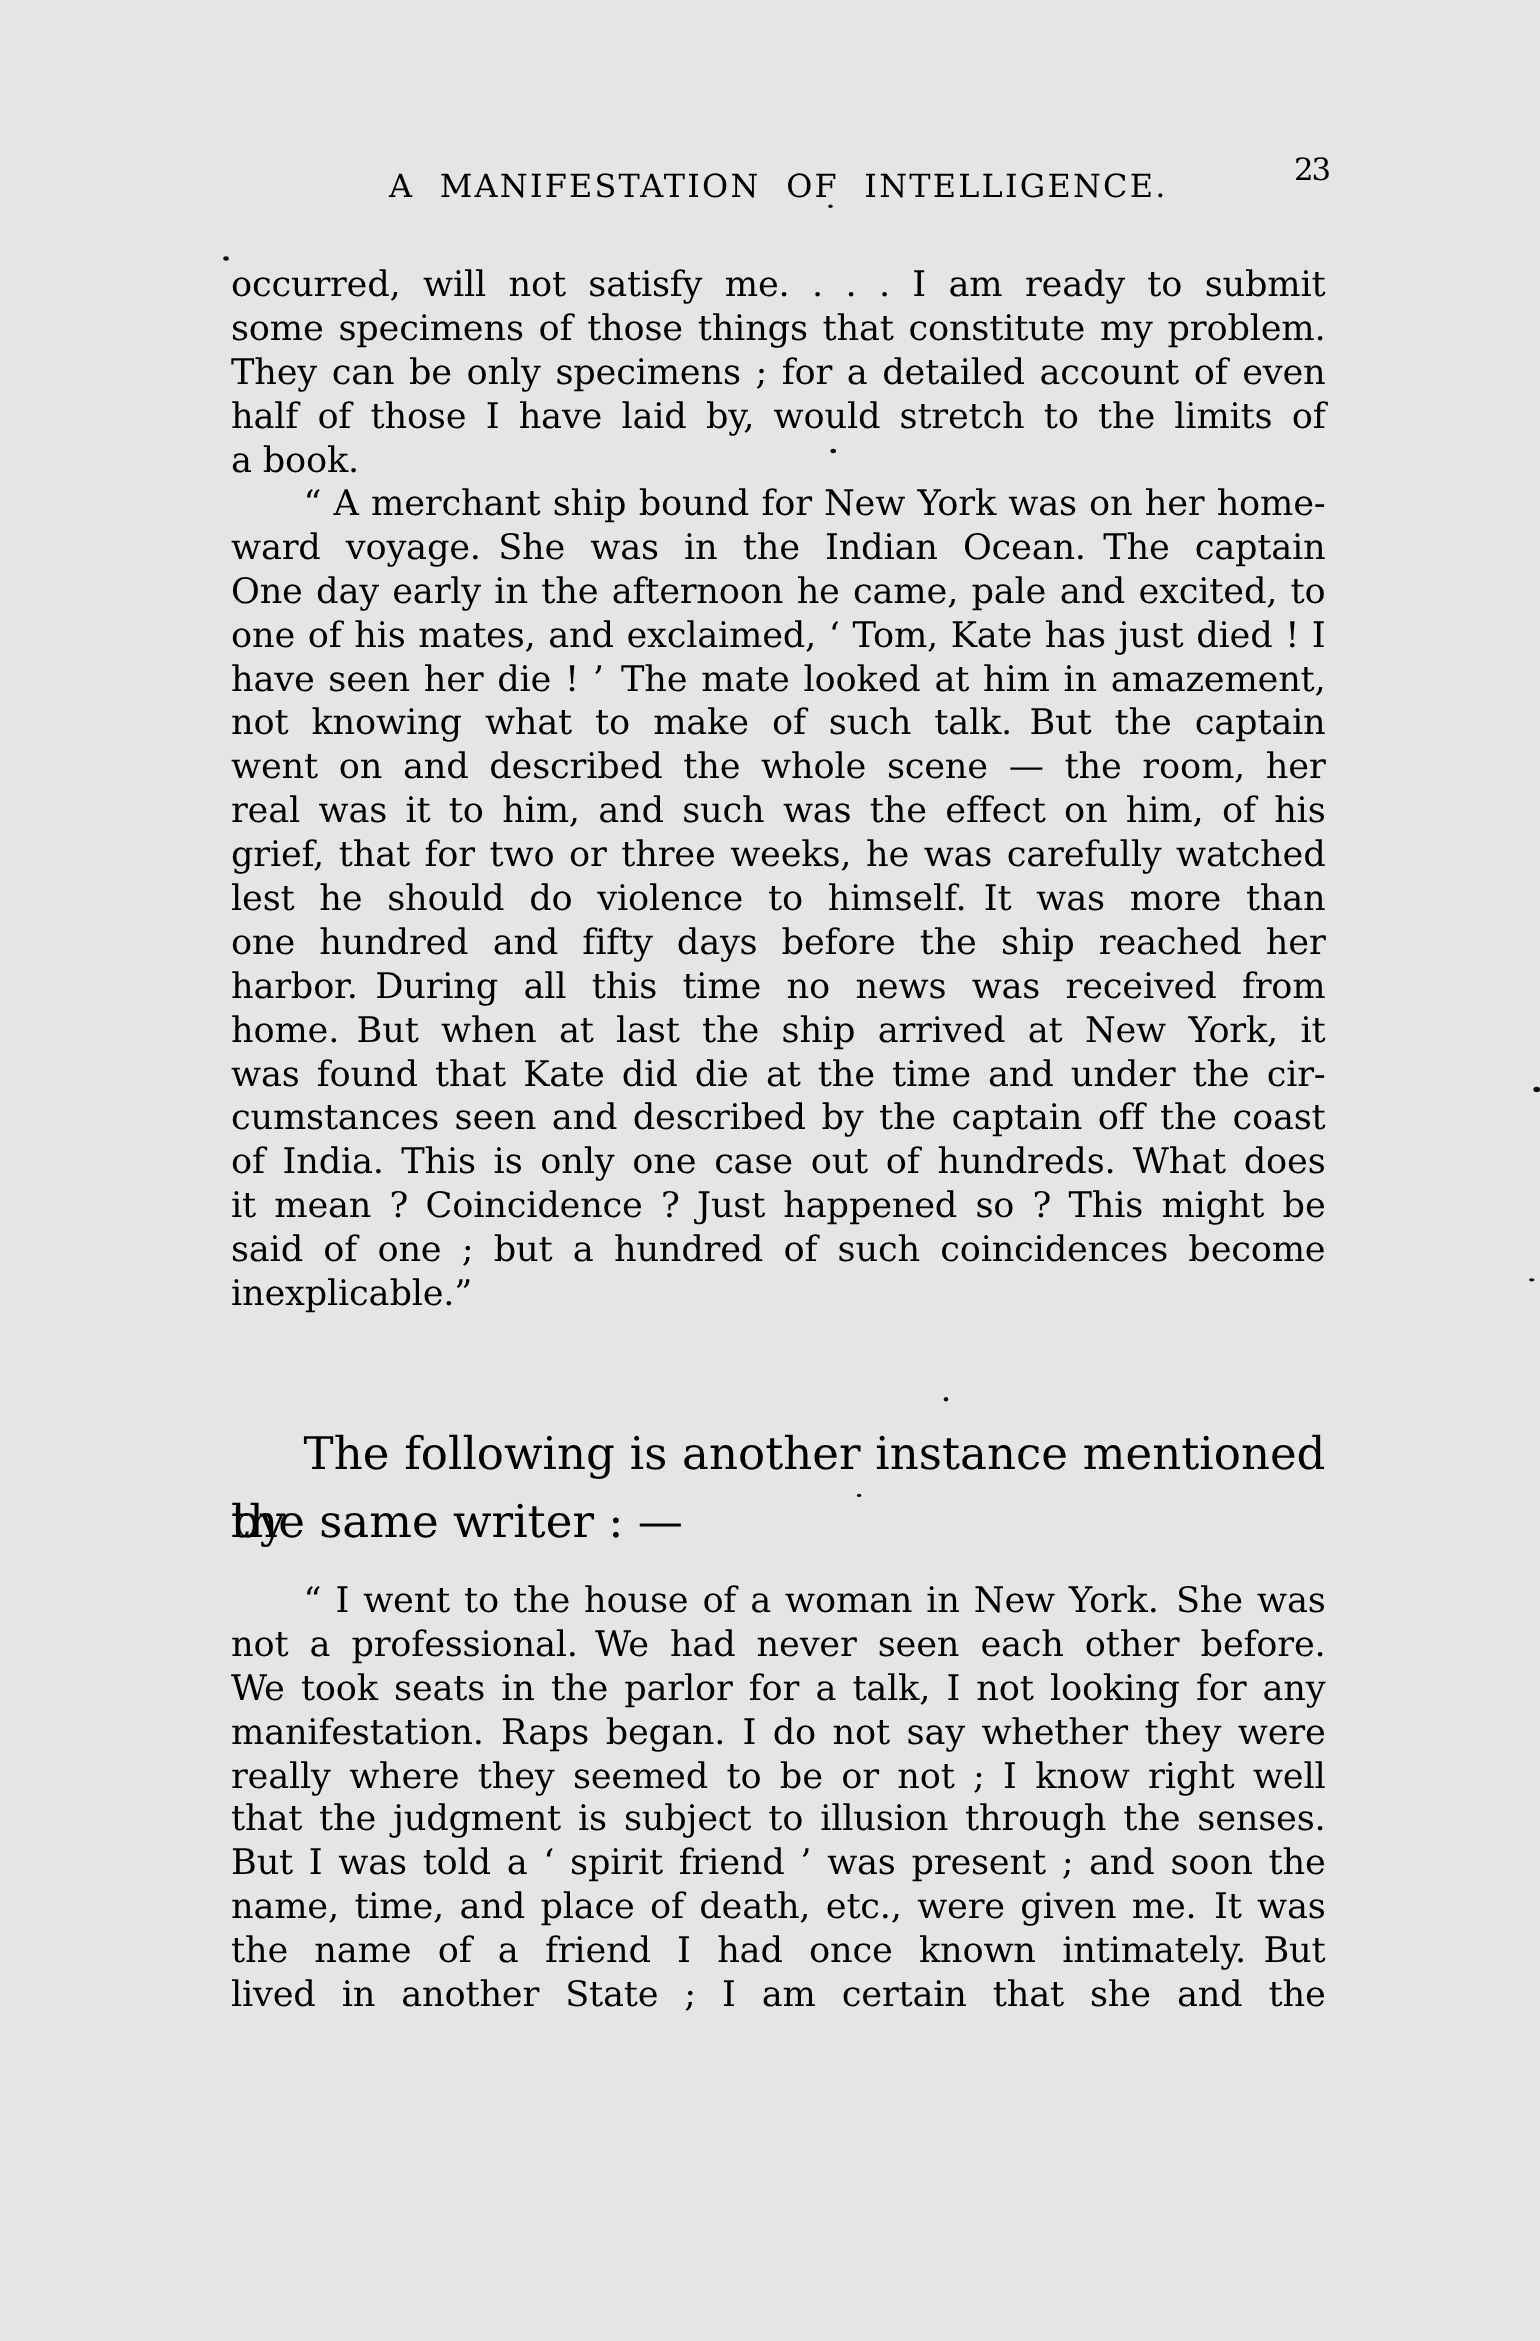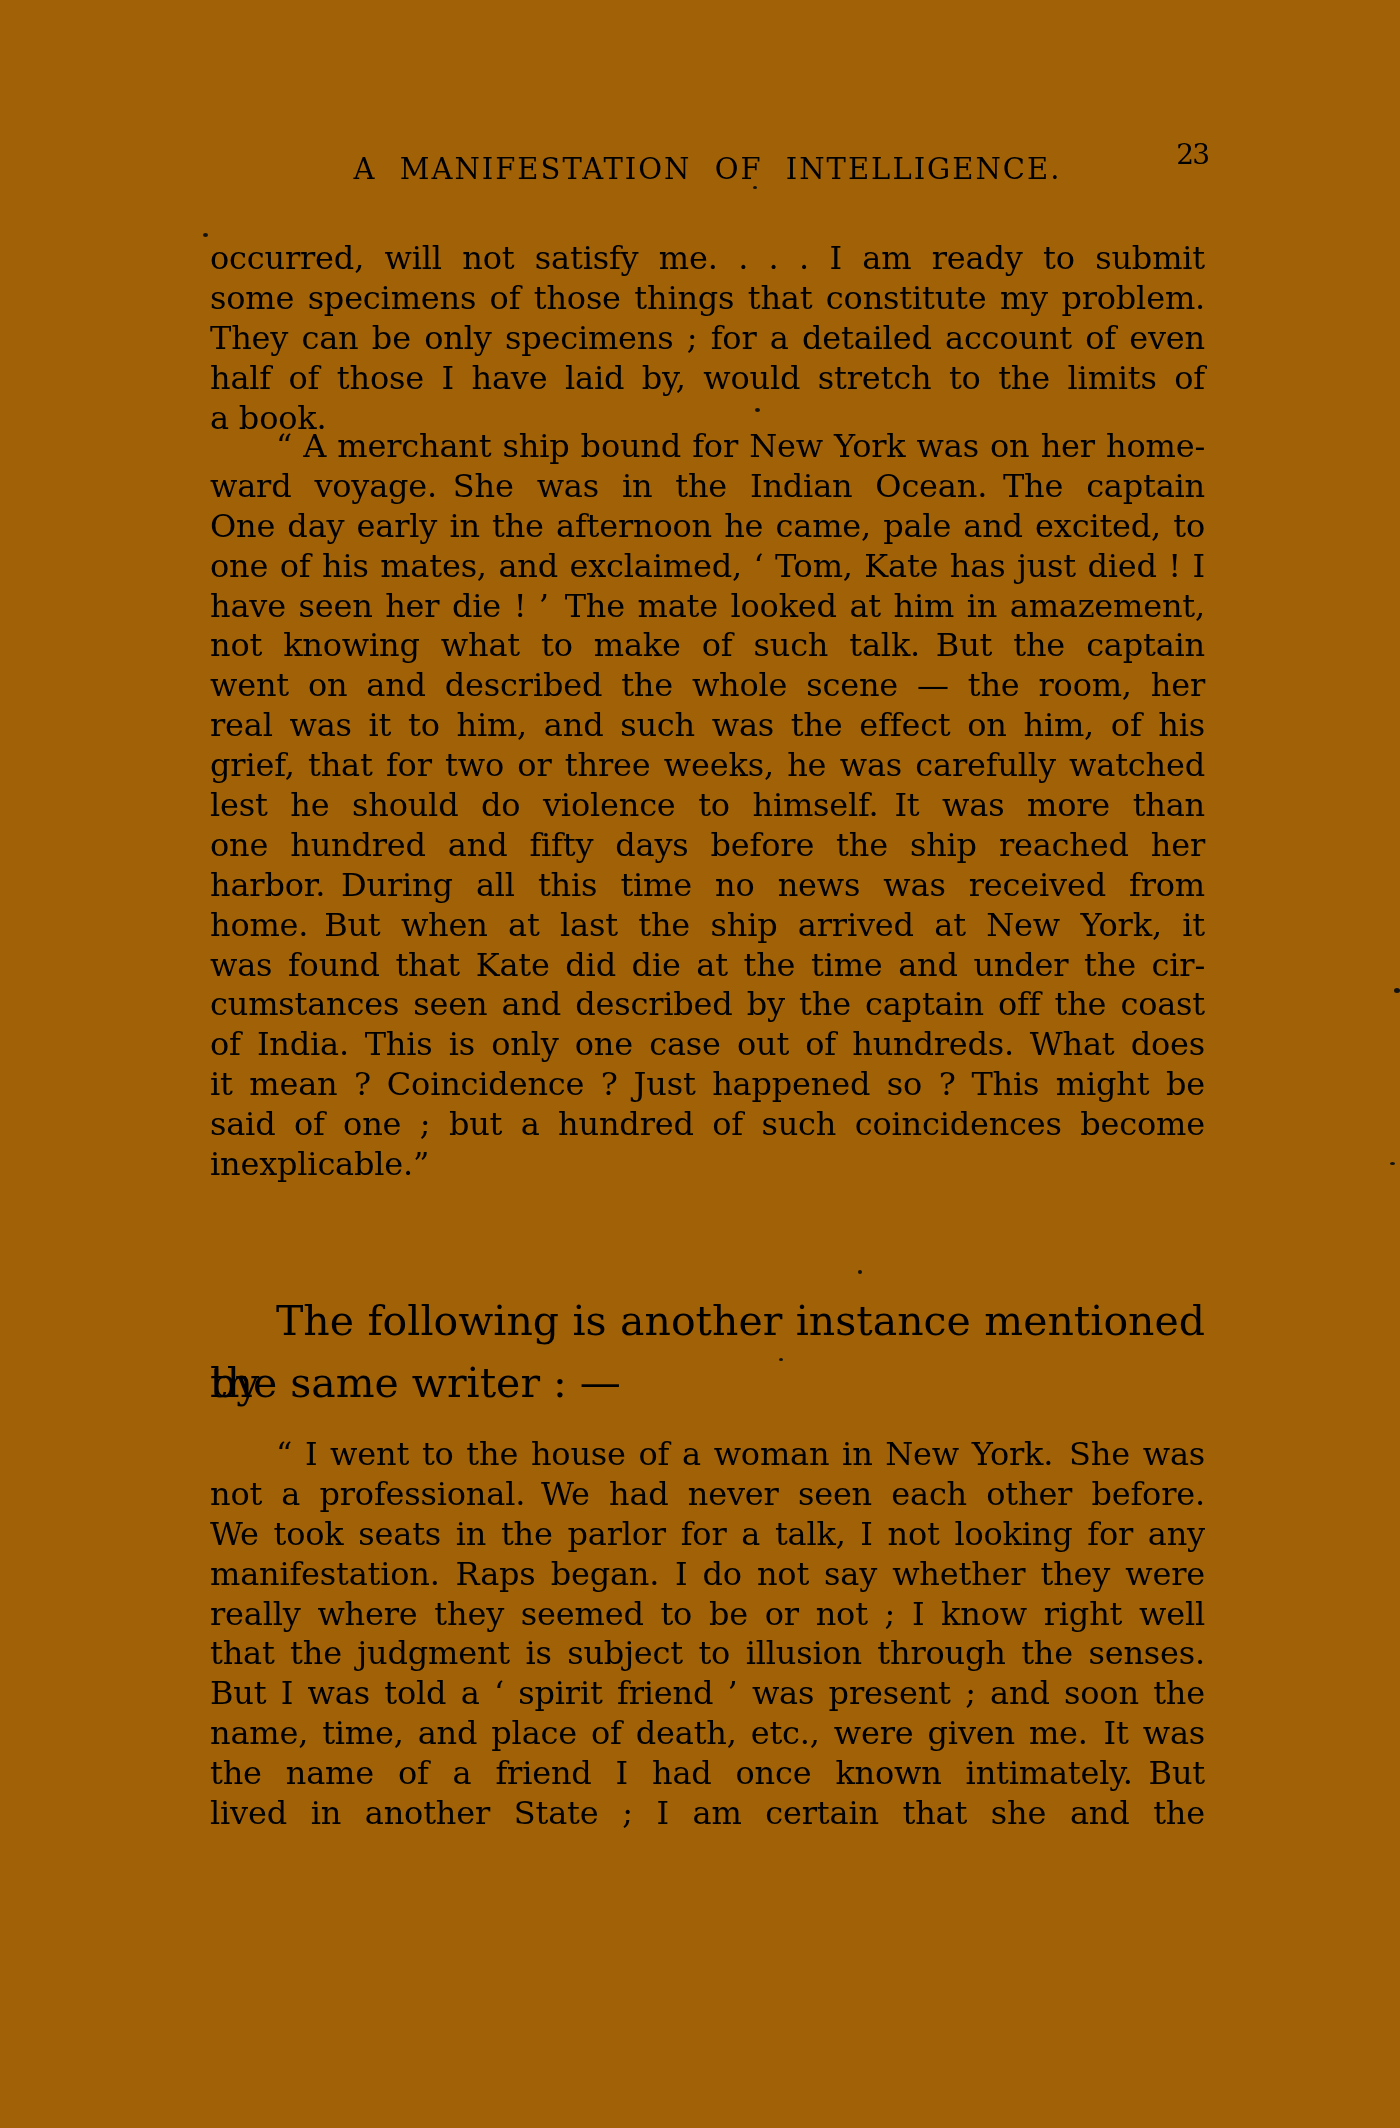--- a/index.html
+++ b/index.html
@@ -1,19 +1,19 @@
 <!DOCTYPE html>
 <html><head>
 <meta charset="utf-8">
 <style>
   html,body{margin:0;padding:0;background:#ffffff;}
   .page{
     position:relative;
     width:1400px;height:2128px;
-    background:#a16207;
+    background:#e5e5e5;
     color:#000000;
     font-family:"DejaVu Serif", serif;
     overflow:hidden;
   }
   .running-head{
     position:absolute;
     left:210px;top:152px;width:995px;
     text-align:center;
     font-size:29px;
     letter-spacing:2px;
@@ -41,21 +41,21 @@
     height:39.9px;
     overflow:visible;
   }
   .para.njl .line:last-child{
     text-align-last:left;
   }
   .para.indent .line:first-child{
     text-indent:66px;
   }
   .para.p1{top:239px;}
-  .para.p2{top:427px;}
+  .para.p2{top:438px;}
   .para.mid{
     top:1290px;
     font-size:41px;
     line-height:62px;
     letter-spacing:0;
   }
   .para.mid .line{height:62px;}
   .para.p3{top:1435px;}
   .speck{
     position:absolute;

